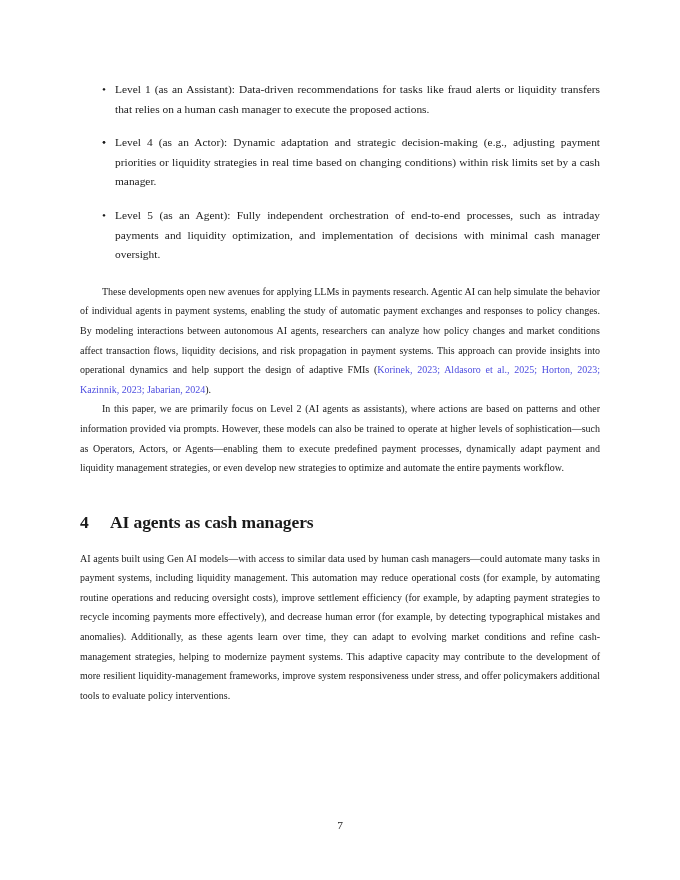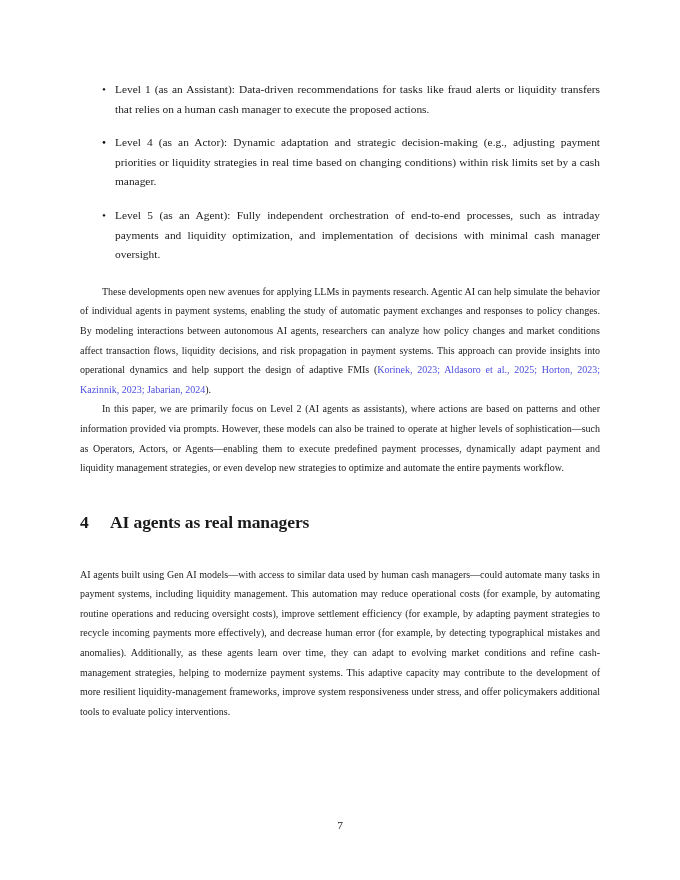--- a/index.html
+++ b/index.html
@@ -77,21 +77,21 @@
     margin: 0;
     display: flex;
     align-items: baseline;
     letter-spacing: -0.1px;
   }
   .section-head .num {
     width: 30px;
     flex: 0 0 30px;
   }
   .heading-gap-top { margin-top: 33px; }
-  .heading-gap-bottom { margin-top: 32px; }
+  .heading-gap-bottom { margin-top: 16px; }
 
   
   .page-number {
     position: absolute;
     left: 0;
     top: 818px;
     width: 680px;
     text-align: center;
     font-size: 11.4px;
     line-height: 14px;
@@ -121,21 +121,21 @@
         <span>Level 5 (as an Agent): Fully independent orchestration of end-to-end processes, such as intraday payments and liquidity optimization, and implementation of decisions with minimal cash manager oversight.</span>
       </li>
     </ul>
 
     <p class="para indent para-gap-top"><span>These developments open new avenues for applying LLMs in payments research. Agentic AI can help simulate the behavior of individual agents in payment systems, enabling the study of automatic payment exchanges and responses to policy changes. By modeling interactions between autonomous AI agents, researchers can analyze how policy changes and market conditions affect transaction flows, liquidity decisions, and risk propagation in payment systems. This approach can provide insights into operational dynamics and help support the design of adaptive FMIs (</span><span class="cite">Korinek, 2023; Aldasoro et al., 2025; Horton, 2023; Kazinnik, 2023; Jabarian, 2024</span><span>).</span></p>
 
     <p class="para indent">In this paper, we are primarily focus on Level 2 (AI agents as assistants), where actions are based on patterns and other information provided via prompts. However, these models can also be trained to operate at higher levels of sophistication—such as Operators, Actors, or Agents—enabling them to execute predefined payment processes, dynamically adapt payment and liquidity management strategies, or even develop new strategies to optimize and automate the entire payments workflow.</p>
 
     <h2 class="section-head heading-gap-top">
       <span class="num">4</span>
-      <span>AI agents as real managers</span>
+      <span>AI agents as cash managers</span>
     </h2>
 
     <p class="para heading-gap-bottom">AI agents built using Gen AI models—with access to similar data used by human cash managers—could automate many tasks in payment systems, including liquidity management. This automation may reduce operational costs (for example, by automating routine operations and reducing oversight costs), improve settlement efficiency (for example, by adapting payment strategies to recycle incoming payments more effectively), and decrease human error (for example, by detecting typographical mistakes and anomalies). Additionally, as these agents learn over time, they can adapt to evolving market conditions and refine cash-management strategies, helping to modernize payment systems. This adaptive capacity may contribute to the development of more resilient liquidity-management frameworks, improve system responsiveness under stress, and offer policymakers additional tools to evaluate policy interventions.</p>
 
   </div>
 
   <div class="page-number">7</div>
 
 </div>
 

